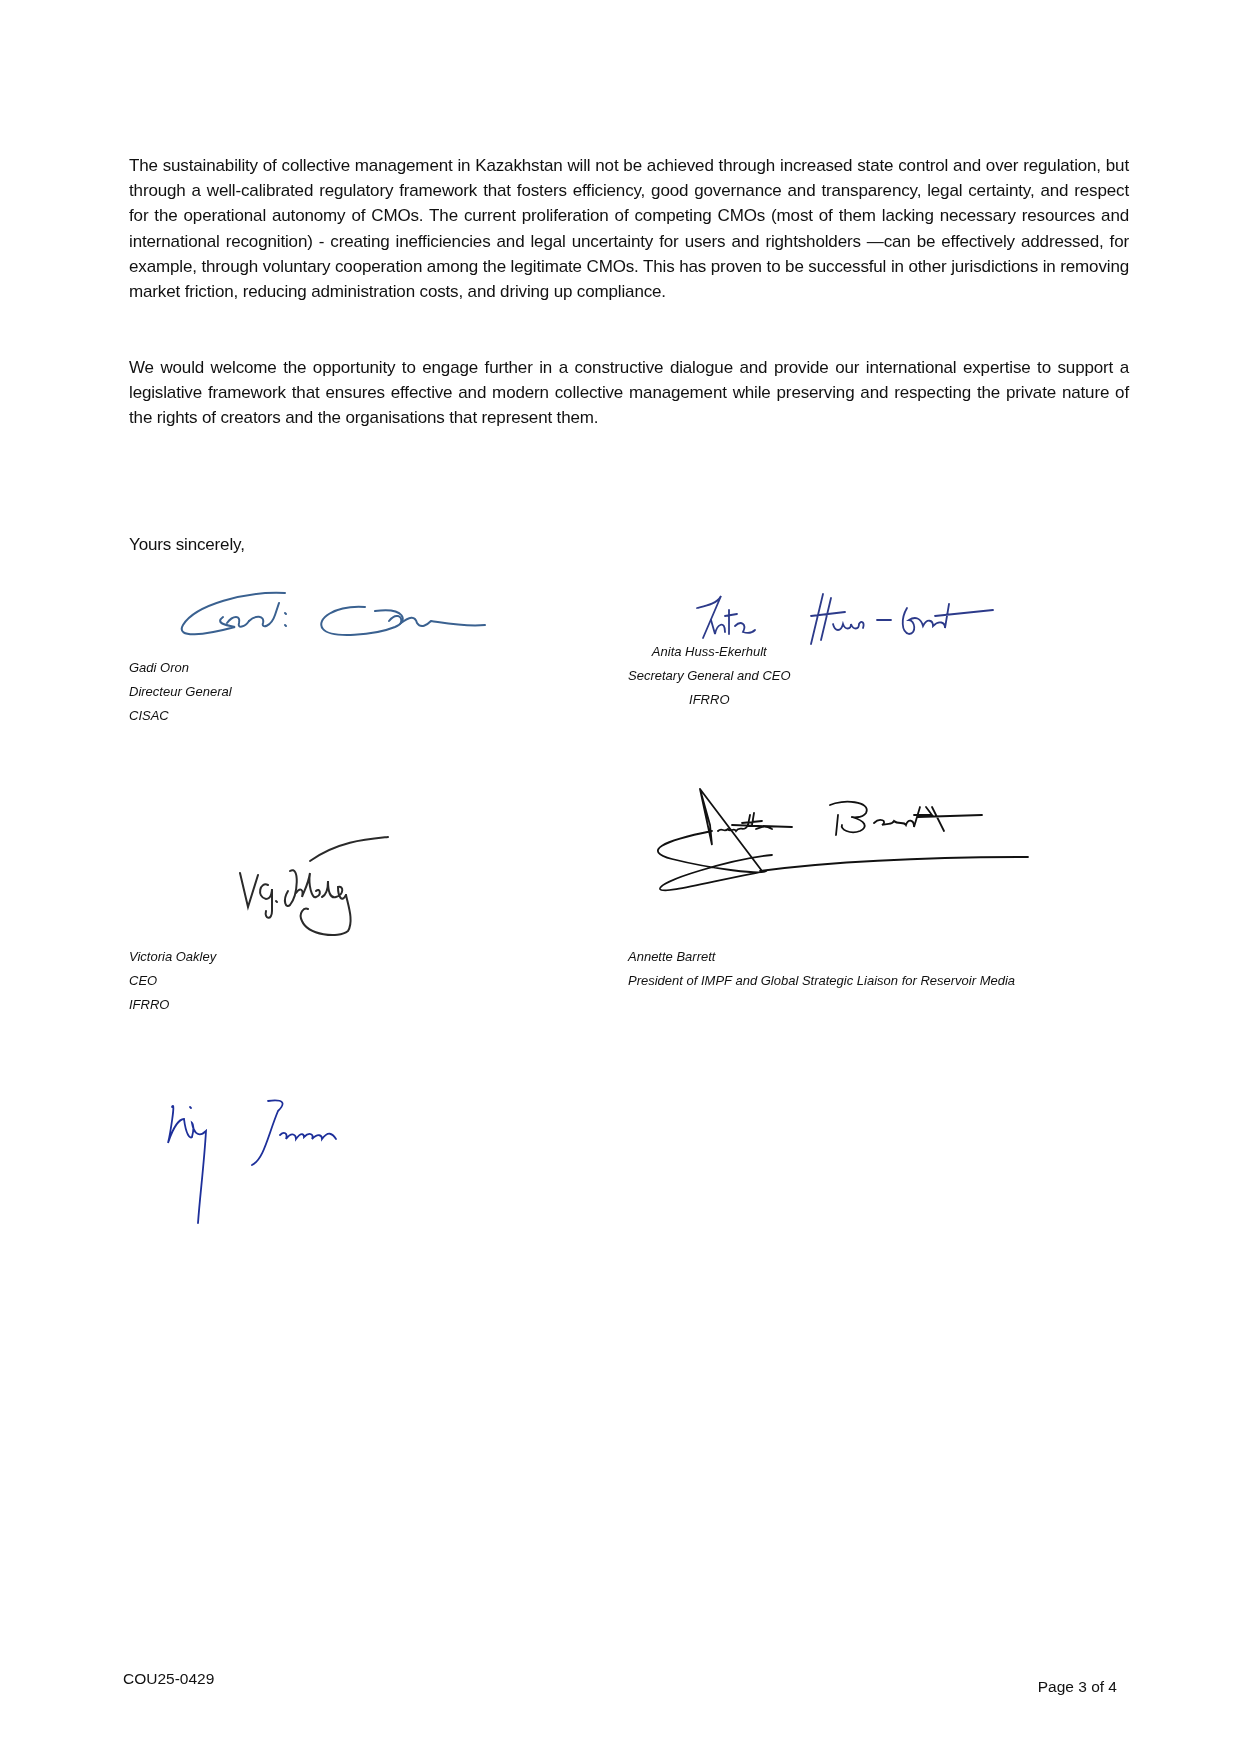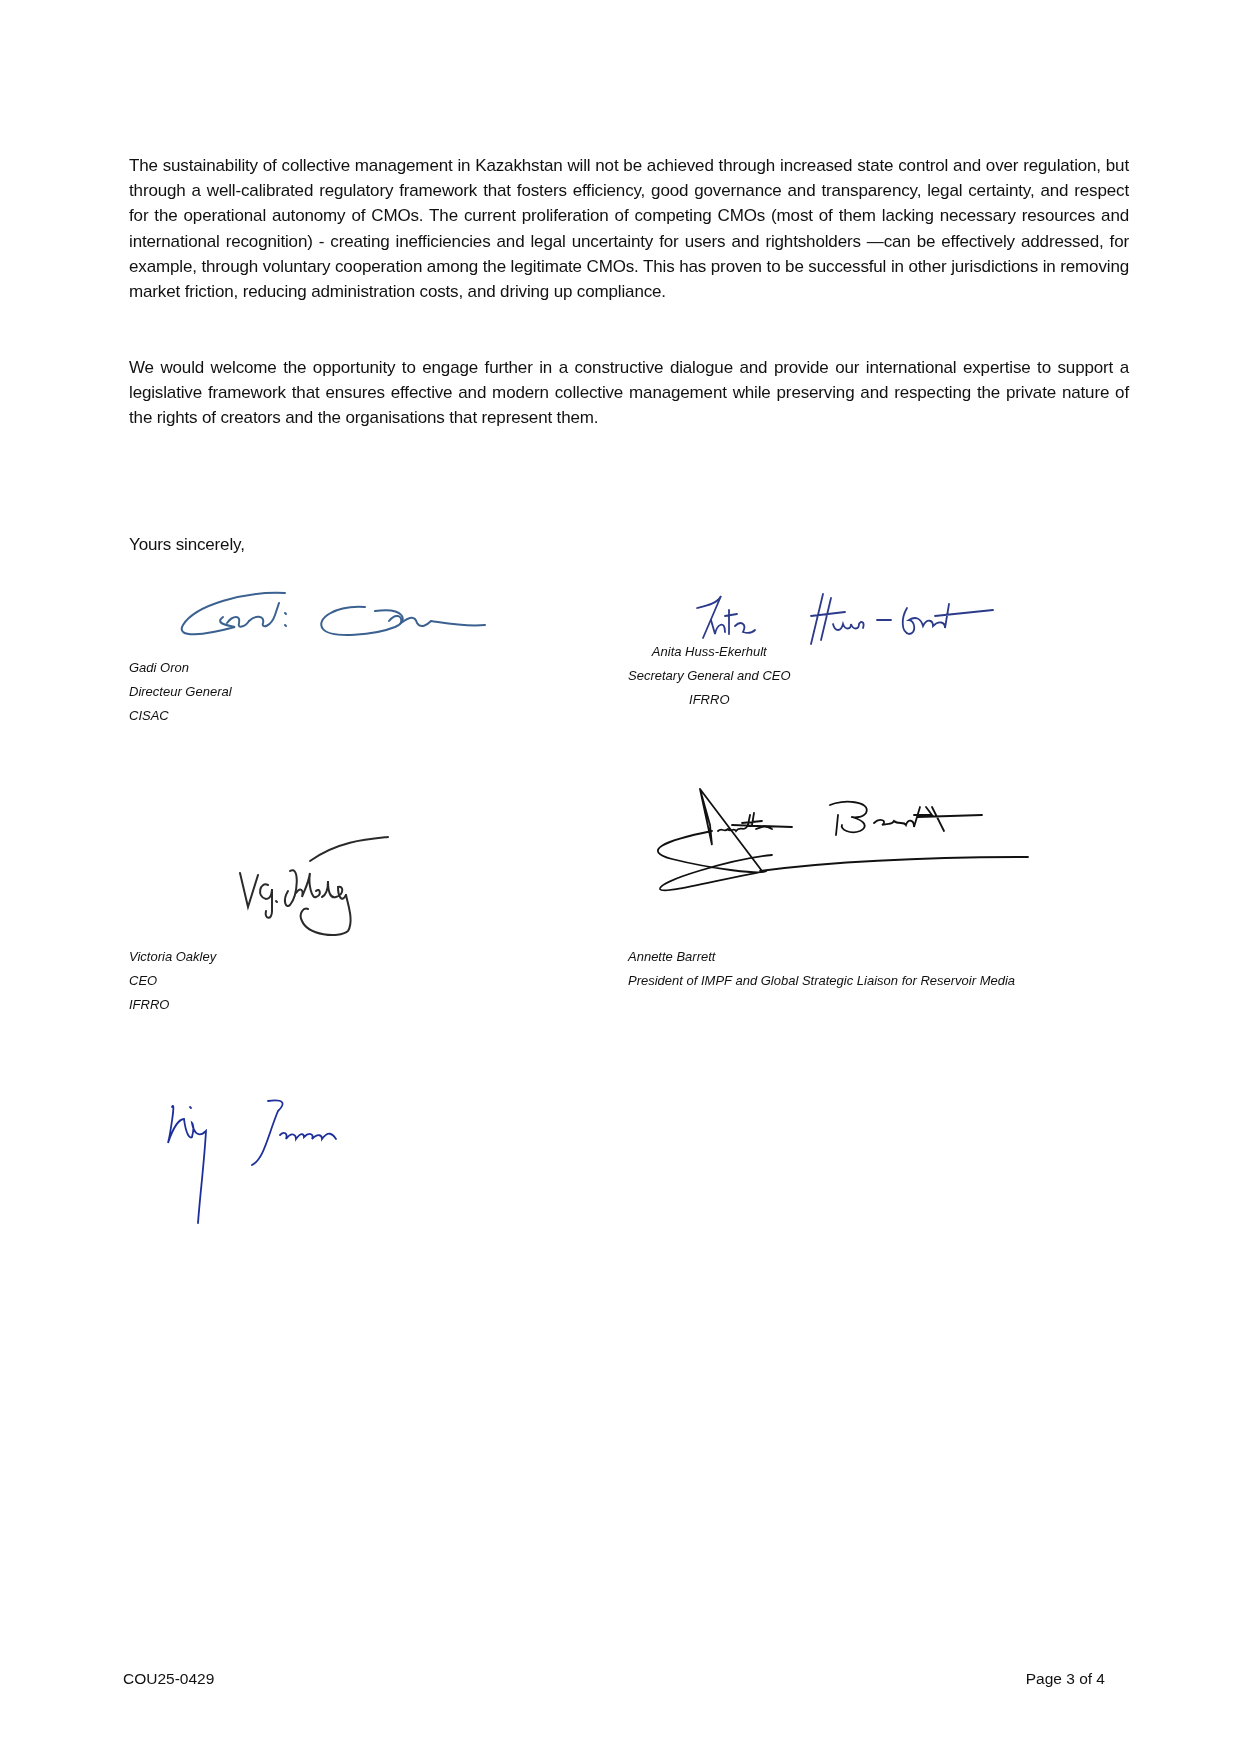--- a/index.html
+++ b/index.html
@@ -104,15 +104,15 @@
       <g fill="none" stroke="#1d2f9a" stroke-width="1.8" stroke-linecap="round">
         <path d="M12,12 C16,4 10,40 8,48 C14,30 20,24 24,24 C26,40 30,44 32,42 C34,34 34,30 32,28 C34,40 40,42 46,36 C44,70 40,100 38,128"></path>
         <path d="M30,12 l1,1"></path>
         <path d="M108,6 C124,4 126,8 118,16 C108,40 104,64 92,70"></path>
         <path d="M120,40 C124,36 128,38 126,44 C132,36 136,40 136,44 C142,36 144,40 144,42 C150,36 154,40 152,44 C158,38 162,40 162,44 C168,36 172,38 176,44"></path>
       </g>
     </svg>
   </div>
 
   <div class="footer" style="left:123px;">COU25-0429</div>
-  <div class="footer" style="right:136px;">Page 3 of 4</div>
+  <div class="footer" style="right:124px;margin-top:8px;">Page 3 of 4</div>
 
 </div>
 
 </body></html>

